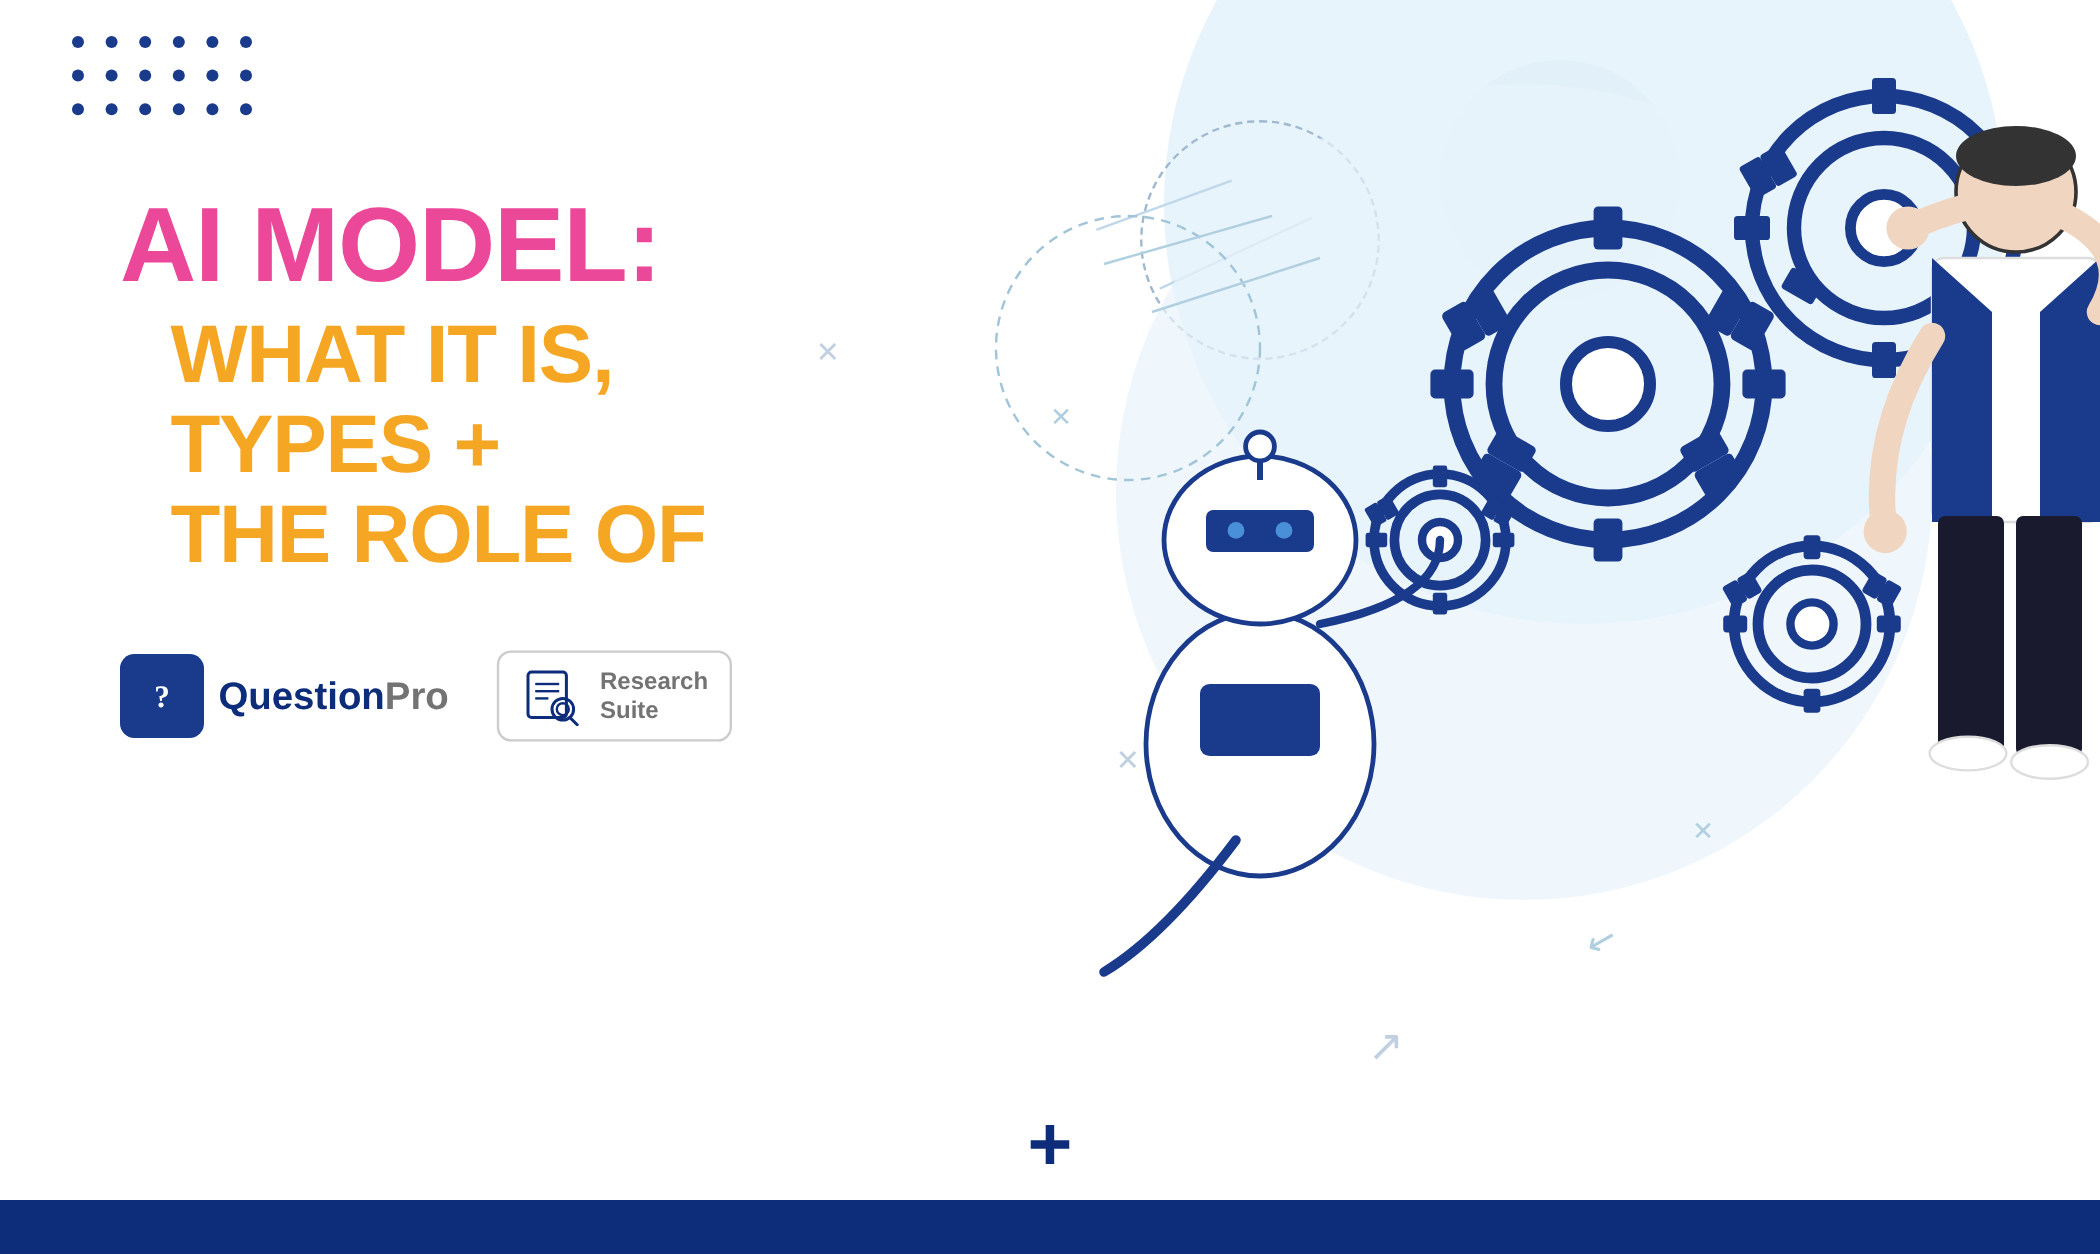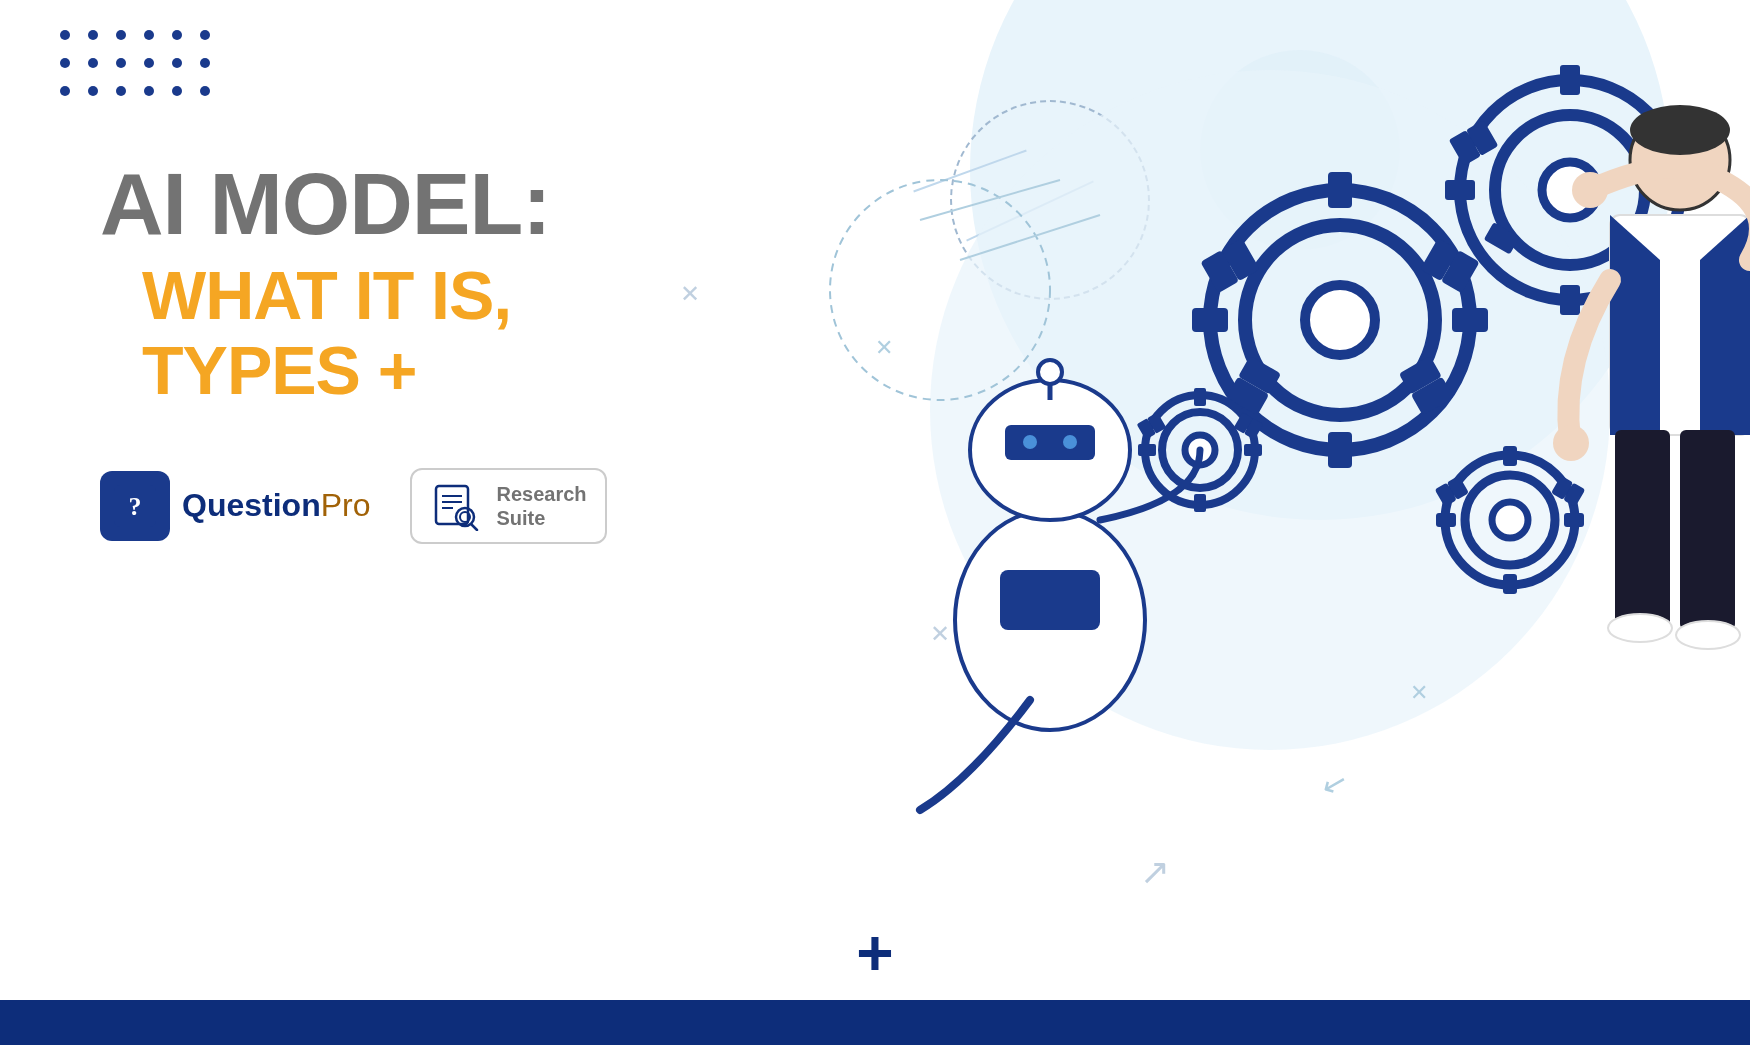--- a/index.html
+++ b/index.html
@@ -94,21 +94,21 @@
       flex-direction: column;
       justify-content: flex-start;
       padding-top: 100px;
       z-index: 2;
     }
 
     .main-title-dark {
       font-family: 'Arial Black', 'Arial', sans-serif;
       font-weight: 900;
       font-size: 88px;
-      color: #737373;
+      color: #ec4899;
       line-height: 1.0;
       text-transform: uppercase;
       letter-spacing: -1px;
     }
 
     .main-title-orange {
       font-family: 'Arial Black', 'Arial', sans-serif;
       font-weight: 900;
       font-size: 68px;
       color: #f5a623;
@@ -316,33 +316,34 @@
   <span class="arrow-deco">↙</span>
 
   <div class="content-area">
 
     <div class="left-panel">
 
       <h1 class="main-title-dark">AI MODEL:</h1>
 
       <div class="main-title-orange">
         <div>WHAT IT IS, TYPES +</div>
+        <div>THE ROLE OF</div>
       </div>
 
       <div class="logo-section">
 
         <div class="questionpro-logo">
           <div class="qp-icon">
             <svg width="42" height="42" viewBox="0 0 42 42" fill="none" xmlns="http://www.w3.org/2000/svg">
               <rect width="42" height="42" rx="6" fill="#1a3a8c"></rect>
               <text x="21" y="30" text-anchor="middle" fill="white" font-size="26" font-weight="900" font-family="Arial Black">?</text>
             </svg>
           </div>
           <div class="qp-text">
-            <span style="font-weight:900; color:#0d2d7a;text-align:right;">Question</span><span style="font-weight:400; color:#a16207;">Pro</span>
+            <span style="font-weight:900; color:#0d2d7a;text-align:right;">Question</span><span style="font-weight:700; color:#737373;">Pro</span>
           </div>
         </div>
 
         <div class="research-suite-logo">
           <div class="rs-icon">
             <svg width="50" height="50" viewBox="0 0 50 50" fill="none" xmlns="http://www.w3.org/2000/svg">
               <rect width="50" height="50" rx="8" fill="none" stroke="#aaaaaa" stroke-width="0"></rect>
 
               <rect x="5" y="5" width="32" height="38" rx="3" fill="none" stroke="#0d2d7a" stroke-width="2.5"></rect>
               <line x1="11" y1="15" x2="31" y2="15" stroke="#0d2d7a" stroke-width="2"></line>

